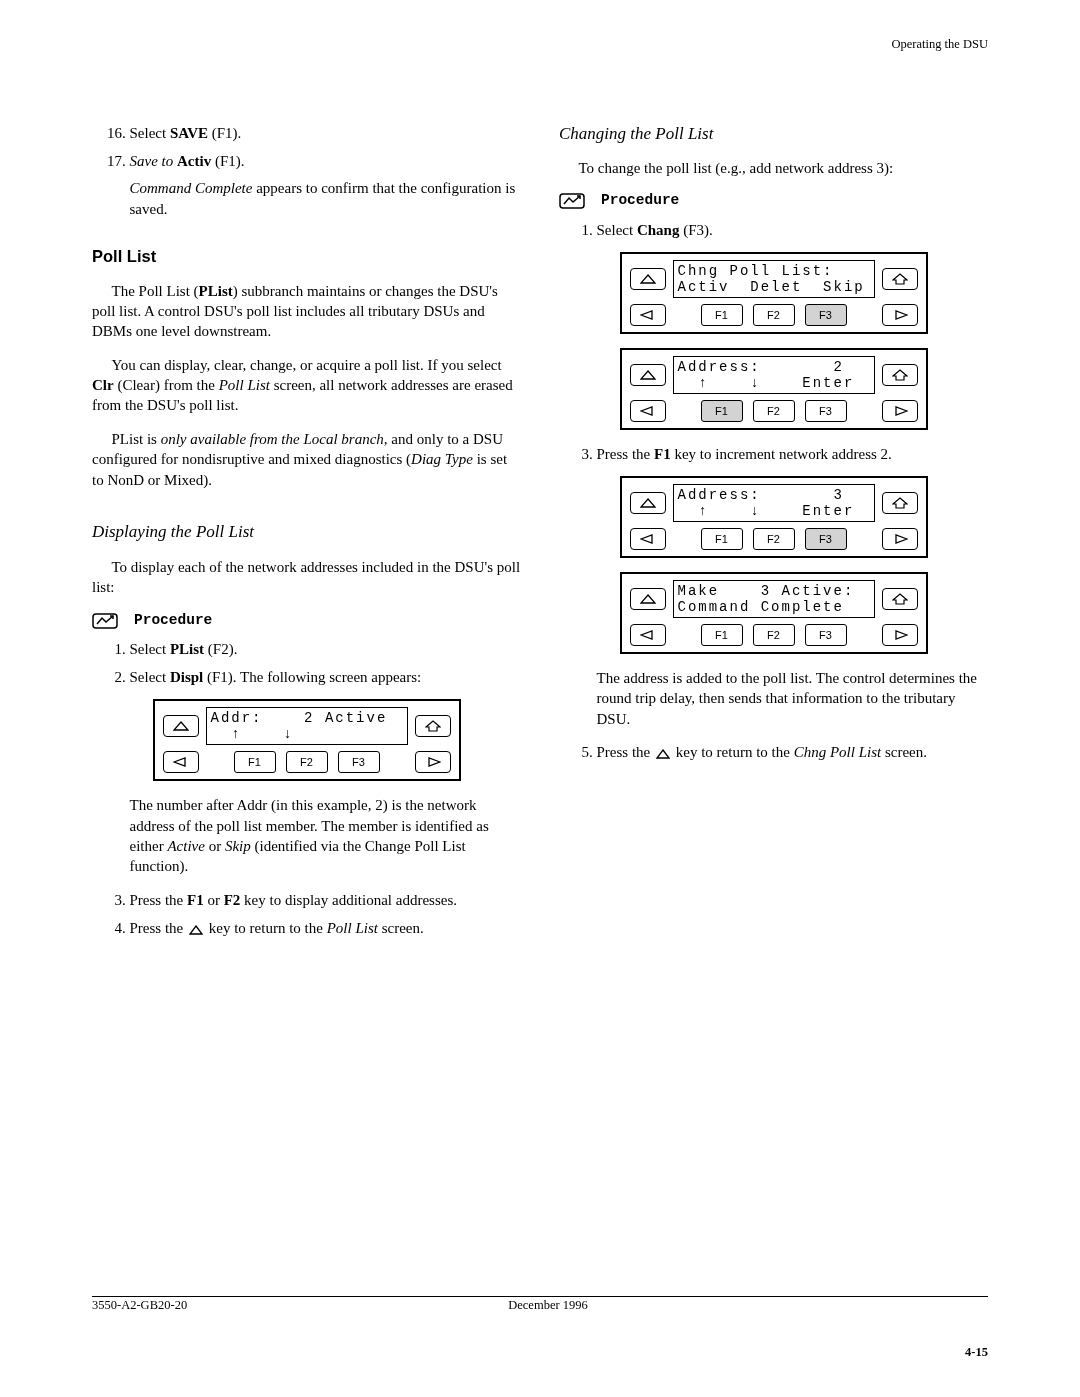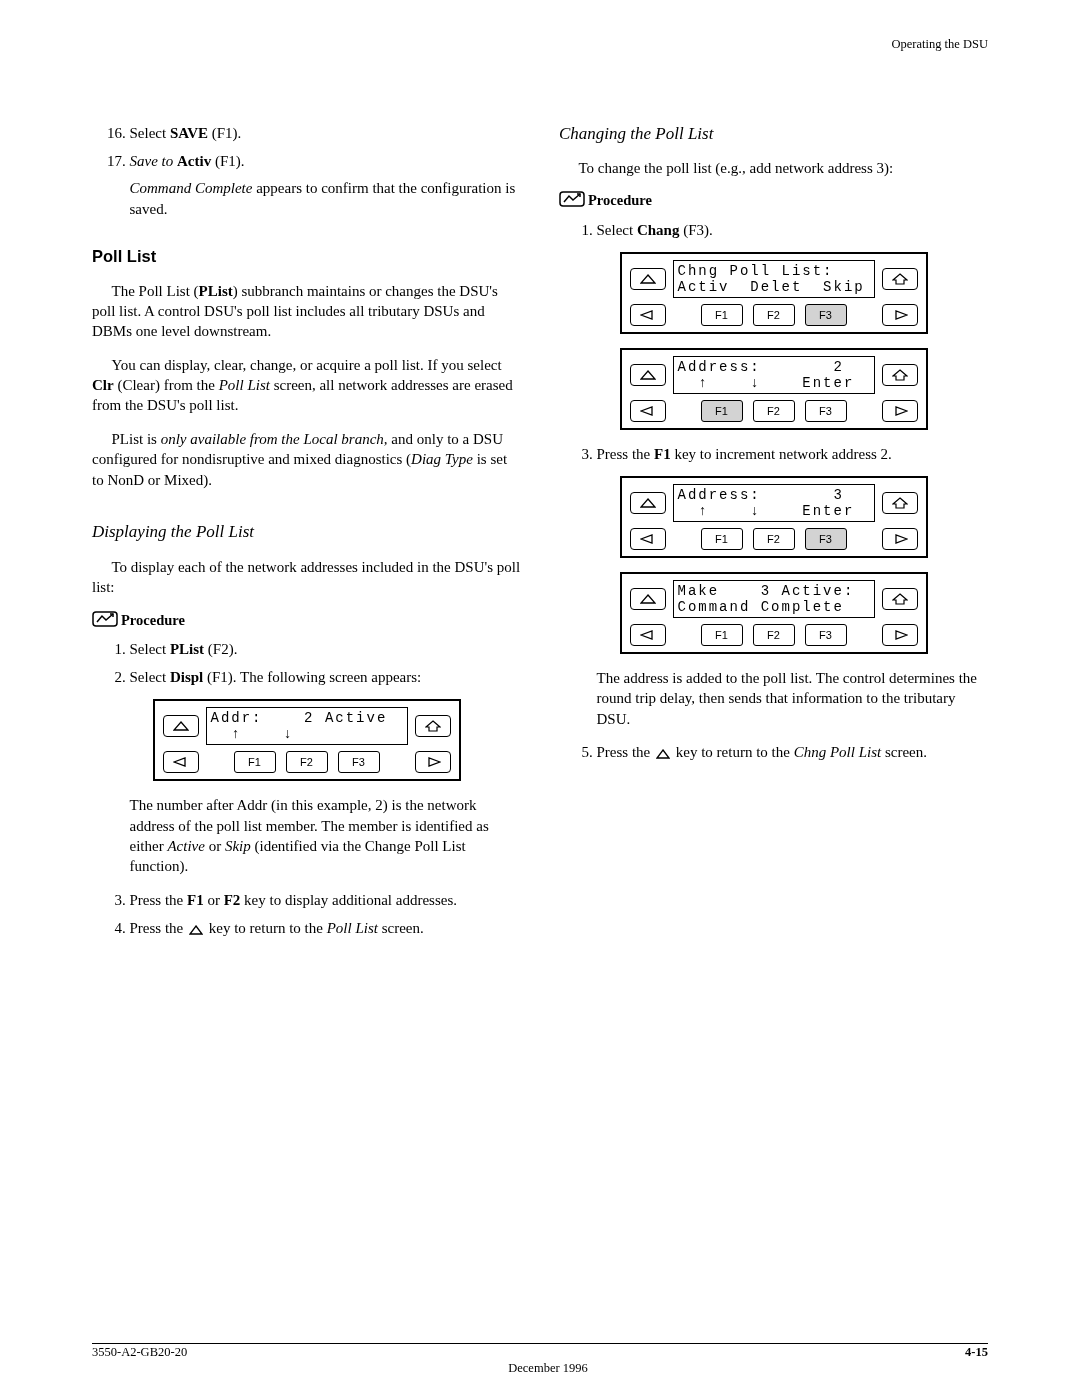--- a/index.html
+++ b/index.html
@@ -52,42 +52,42 @@
     margin: 1.8em 0 0.8em 0;
   }
   h3.subsection-right {
     font-family: "Times New Roman", Times, serif;
     font-style: italic;
     font-weight: normal;
     font-size: 17px;
     margin: 0 0 0.7em 0;
   }
   .proc-head {
-    font-family: Liberation Serif, serif;
+    font-family: Liberation Mono, monospace;
     font-weight: bold;
     font-size: 14.5px;
     margin: 0.8em 0 0.6em 0;
     display: flex;
-    align-items: flex-start;
-    gap: 3px;
+    align-items: center;
+    gap: 16px;
   }
   .proc-icon {
     display: inline-flex;
     align-items: center;
   }
   ol.proc-steps {
     padding-left: 2.5em;
     margin: 0 0 0.5em 0;
   }
   ol.proc-steps > li { margin-bottom: 0.5em; }
   .step-block {
     margin: 0.6em 0 0.9em 2.5em;
   }
   .italic { font-style: italic; }
-  .bold { font-weight: bold; }
+  .bold { font-weight: bold; margin-top: 47px; }
 
   
   .lcd-module {
     margin: 12px auto 14px auto;
     width: 308px;
   }
   .lcd-box {
     border: 2px solid #000;
     padding: 6px 8px 6px 8px;
     display: flex;
@@ -147,21 +147,21 @@
 
   
   .footer {
     position: absolute;
     left: 92px; right: 92px; bottom: 36px;
     border-top: 1px solid #000;
     font-size: 12.5px;
     display: flex;
     justify-content: space-between;
   }
-  .footer .center { position:absolute; left:16px; right:0; text-align:center;margin-top:16px; }
+  .footer .center { position:absolute; left:16px; right:0; text-align:center; }
 
   .inline-tri {
     display:inline-block;
     vertical-align:-2px;
     margin:0 2px;
   }
 </style>
 </head>
 <body>
 

